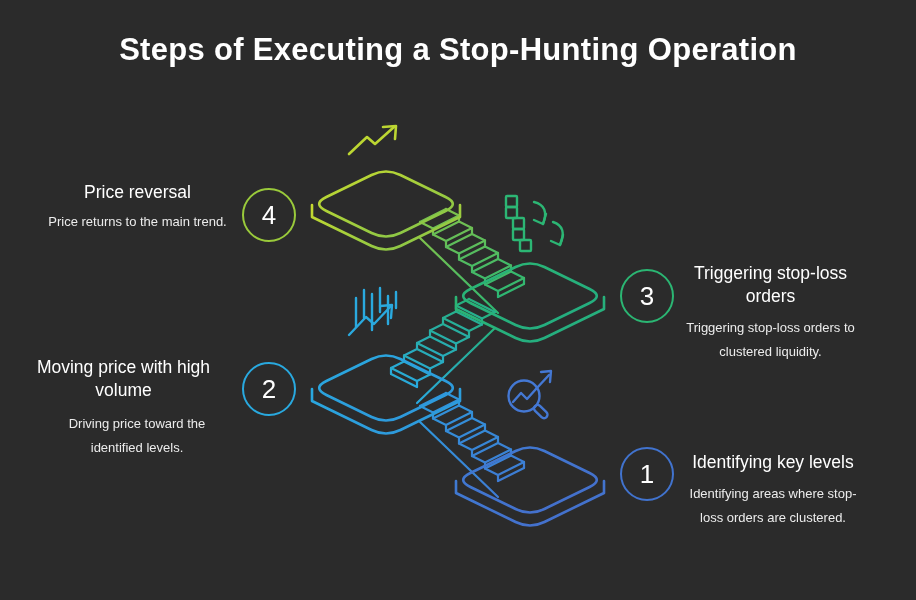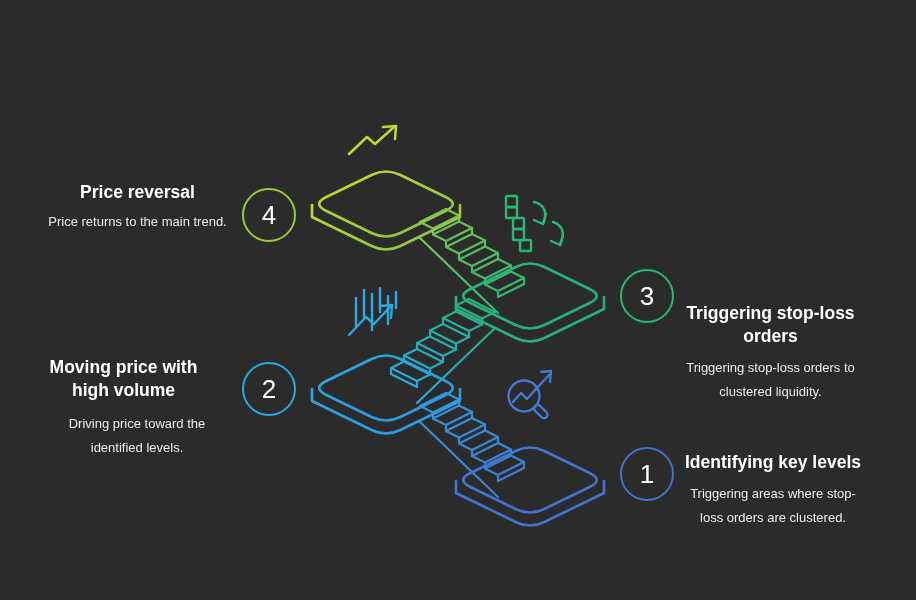--- a/index.html
+++ b/index.html
@@ -6,48 +6,49 @@
   .canvas {
     position:relative; width:916px; height:600px; background:#2b2b2b;
     font-family:"Liberation Sans", sans-serif; overflow:hidden;
   }
   .title {
     position:absolute; top:32px; left:0; right:0; text-align:center;
     color:#ffffff; font-size:31px; font-weight:bold; letter-spacing:.3px;
   }
   .illus { position:absolute; left:0; top:0; }
   .step { position:absolute; text-align:center; }
-  .step .heading { color:#ffffff; font-weight:bold; font-size:17.5px; line-height:23px; margin:0 auto; }
+  .step .heading { color:#ffffff; font-weight:normal; font-size:17.5px; line-height:23px; margin:0 auto; }
   .step .desc { color:#ececec; font-size:13px; line-height:24px; margin:8px auto 0 auto; }
   .circle {
     position:absolute; width:54px; height:54px; border-radius:50%;
     border:2.6px solid #888; color:#ffffff; font-size:26px;
     display:flex; align-items:center; justify-content:center; box-sizing:border-box;
   }
   
   .step-4 { left:30px; top:181px; width:215px; }
   .step-4 .desc { max-width:182px; margin-top:6px; }
   .step-2 { left:16px; top:356px; width:215px; }
   .step-2 .heading { max-width:175px; }
   .step-2 .desc { max-width:190px; margin-top:10px;margin-left:27px; }
   .step-3 { left:678px; top:262px; width:185px; }
-  .step-3 .heading { max-width:180px;margin-top:40px; }
+  .step-3 .heading { max-width:180px; }
   .step-3 .desc { max-width:172px; }
   .step-1 { left:668px; top:451px; width:210px;text-align:center; }
   .step-1 .desc { max-width:174px; }
   .circle-4 { left:242px; top:188px; }
   .circle-2 { left:242px; top:362px; }
   .circle-3 { left:620px; top:269px; }
   .circle-1 { left:620px; top:447px; }
 </style>
 </head>
 <body>
 
 <div class="canvas">
 
+  <div class="title">Steps of Executing a Stop-Hunting Operation</div>
 
   <svg class="illus" width="916" height="600" viewBox="0 0 916 600" fill="none" stroke-linecap="round" stroke-linejoin="round">
     <defs>
       <linearGradient id="gP4" x1="0" y1="0" x2="1" y2="1">
         <stop offset="0" stop-color="#C6DA2F"></stop>
           <stop offset="1" stop-color="#7FC24B"></stop>
       </linearGradient>
       <linearGradient id="gF1" x1="0" y1="0" x2="0" y2="1">
         <stop offset="0" stop-color="#7FC24B"></stop>
           <stop offset="1" stop-color="#2BB673"></stop>
@@ -158,19 +159,19 @@
   <div class="step step-3">
     <div class="heading">Triggering stop-loss orders</div>
     <div class="desc">Triggering stop-loss orders to clustered liquidity.</div>
   </div>
   <div class="circle circle-3" style="border-color: rgb(43, 182, 115);">
     <span>3</span>
   </div>
 
   <div class="step step-1">
     <div class="heading">Identifying key levels</div>
-    <div class="desc">Triggering areas where stop-loss orders are clustered.</div>
+    <div class="desc">Identifying areas where stop-loss orders are clustered.</div>
   </div>
   <div class="circle circle-1" style="border-color: rgb(65, 115, 206);">
     <span>1</span>
   </div>
 
 </div>
 
 </body></html>

